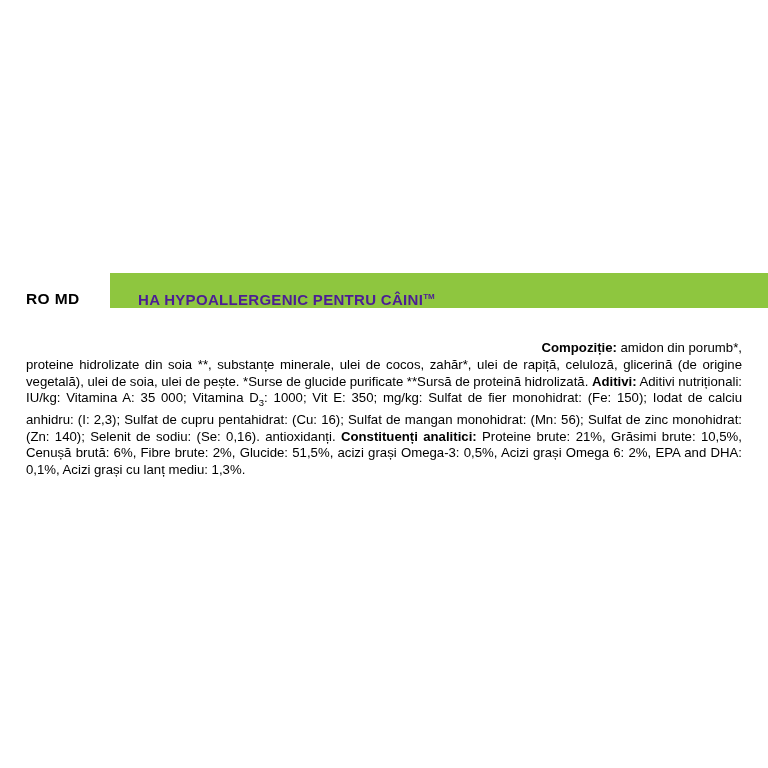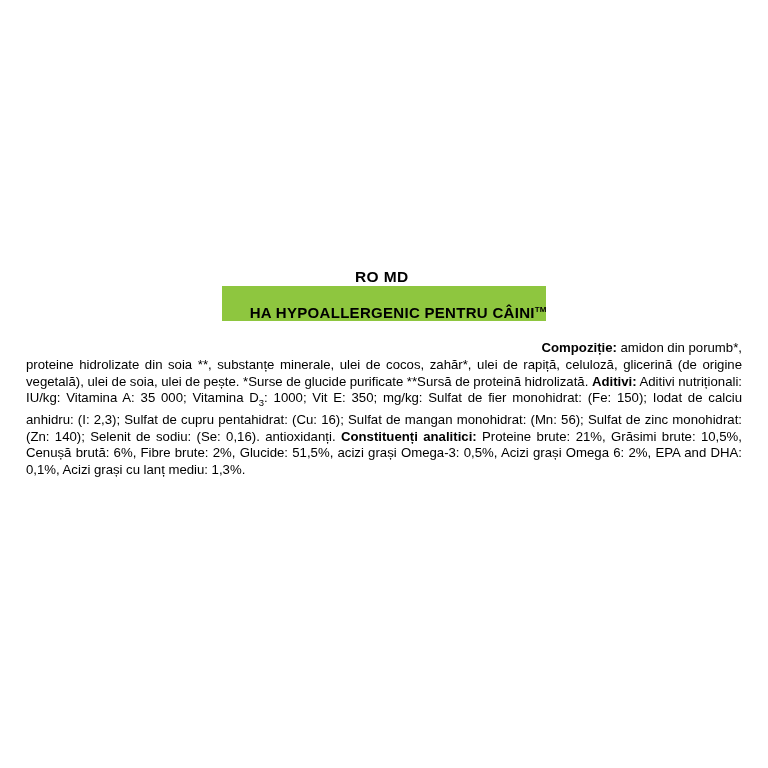--- a/index.html
+++ b/index.html
@@ -22,22 +22,21 @@
   }
 
   
   .header-row {
     position: absolute;
     left: 0;
     top: 268px;
     width: 768px;
     height: 40px;
     display: flex;
-    align-items: center;
-    flex-direction: column;
+    align-items: flex-end;
   }
   .lang-code {
     width: 110px;
     min-width: 110px;
     display: flex;
     align-items: center;
     padding-left: 26px;
     box-sizing: border-box;
     font-weight: bold;
     font-size: 15.5px;
@@ -49,21 +48,21 @@
     background: #8ec63f;
     display: flex;
     align-items: center;
     padding-left: 28px;
     box-sizing: border-box;
   }
   .band-title {
     font-weight: bold;
     font-size: 15px;
     letter-spacing: 0.3px;
-    color: #000000;
+    color: #4c1d95;
     white-space: nowrap;
     margin-top: 18px;
   }
   .band-title sup {
     font-size: 8px;
     font-weight: bold;
     vertical-align: super;
     letter-spacing: 0;
   }
 

